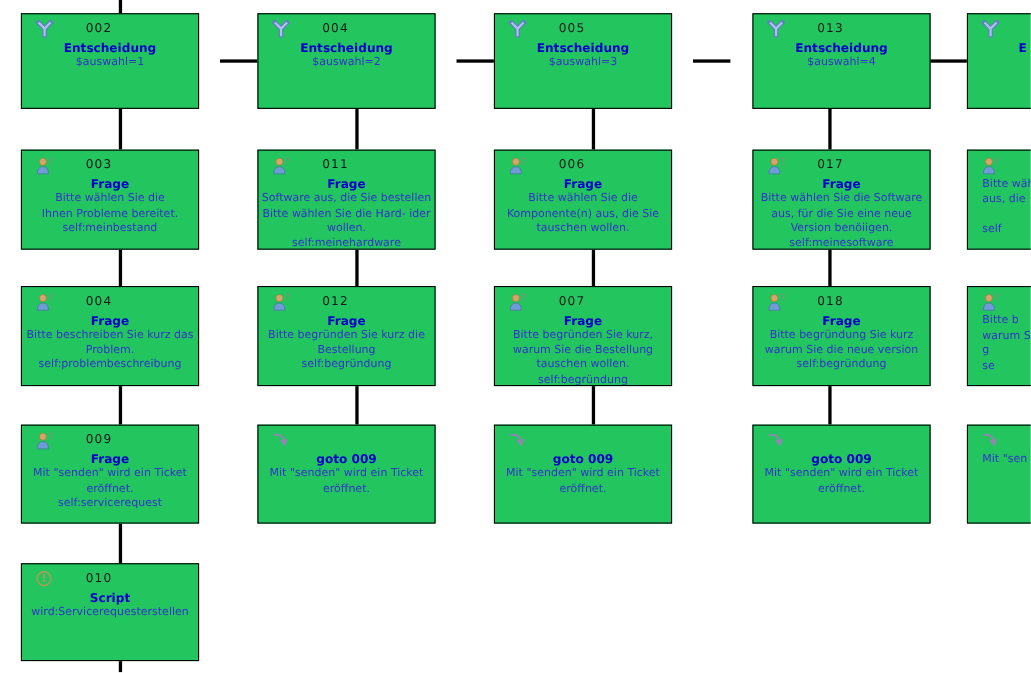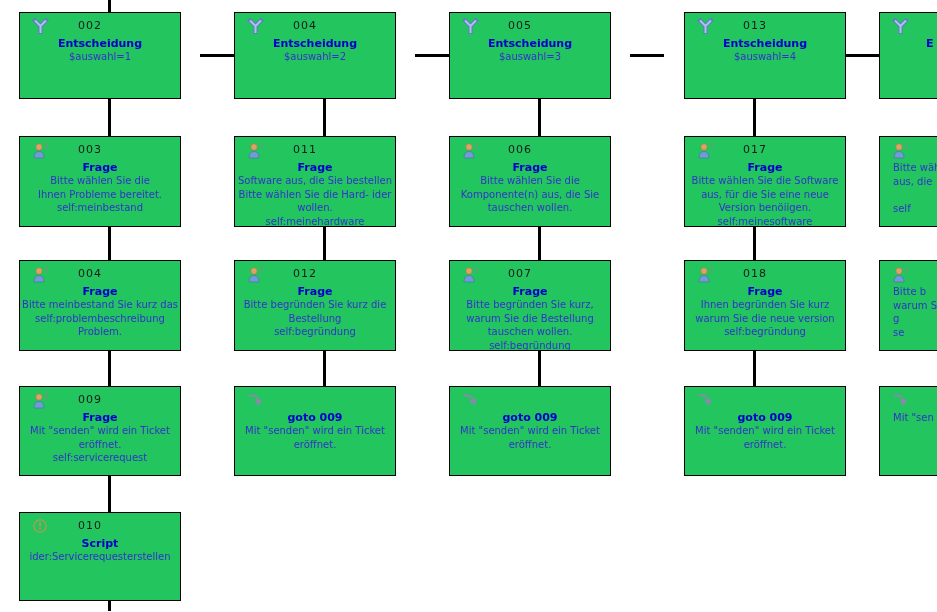--- a/index.html
+++ b/index.html
@@ -92,23 +92,23 @@
 <div class="node c1 r3">
   <div class="nhead">
     <span class="icon"><svg width="19" height="17" viewBox="0 0 19 17">
           <text x="12" y="8" font-size="9" fill="#8a8a8a" font-family="DejaVu Sans">?</text>
           <circle cx="7" cy="5" r="3.2" fill="#d8a468" stroke="#a87840" stroke-width="0.6"></circle>
           <path d="M2 16 Q2 9.5 7 9.5 Q12 9.5 12 16 Z" fill="#6f9bd8" stroke="#4a6fa0" stroke-width="0.6"></path>
         </svg></span>
     <span class="nid">004</span>
   </div>
   <div class="ntitle">Frage</div>
-  <div class="nline">Bitte meinbestand Sie kurz das</div>
+  <div class="nline">Bitte beschreiben Sie kurz das</div>
+  <div class="nline">Problem.</div>
   <div class="nline">self:problembeschreibung</div>
-  <div class="nline">Problem.</div>
 </div>
 
 <div class="node c1 r4">
   <div class="nhead">
     <span class="icon"><svg width="19" height="17" viewBox="0 0 19 17">
           <text x="12" y="8" font-size="9" fill="#8a8a8a" font-family="DejaVu Sans">?</text>
           <circle cx="7" cy="5" r="3.2" fill="#d8a468" stroke="#a87840" stroke-width="0.6"></circle>
           <path d="M2 16 Q2 9.5 7 9.5 Q12 9.5 12 16 Z" fill="#6f9bd8" stroke="#4a6fa0" stroke-width="0.6"></path>
         </svg></span>
     <span class="nid">009</span>
@@ -121,21 +121,21 @@
 
 <div class="node c1 r5">
   <div class="nhead">
     <span class="icon"><svg width="16" height="16" viewBox="0 0 16 16">
           <circle cx="8" cy="8" r="6.2" fill="none" stroke="#b29a55" stroke-width="1.3"></circle>
           <text x="8" y="11.5" text-anchor="middle" font-size="10" font-weight="bold" fill="#b29a55" font-family="DejaVu Sans">!</text>
         </svg></span>
     <span class="nid">010</span>
   </div>
   <div class="ntitle">Script</div>
-  <div class="nline">ider:Servicerequesterstellen</div>
+  <div class="nline">wird:Servicerequesterstellen</div>
 </div>
 
 <div class="node c2 r1">
   <div class="nhead">
     <span class="icon"><svg width="17" height="16" viewBox="0 0 16 16">
           <path d="M8 15 L8 8 M8 8 L2.5 2.5 M8 8 L13.5 2.5" fill="none" stroke="#5f7fbe" stroke-width="4.2" stroke-linecap="square"></path>
           <path d="M8 15 L8 8 M8 8 L2.5 2.5 M8 8 L13.5 2.5" fill="none" stroke="#aac2ec" stroke-width="2"></path>
         </svg></span>
     <span class="nid">004</span>
   </div>
@@ -272,21 +272,21 @@
 <div class="node c4 r3">
   <div class="nhead">
     <span class="icon"><svg width="19" height="17" viewBox="0 0 19 17">
           <text x="12" y="8" font-size="9" fill="#8a8a8a" font-family="DejaVu Sans">?</text>
           <circle cx="7" cy="5" r="3.2" fill="#d8a468" stroke="#a87840" stroke-width="0.6"></circle>
           <path d="M2 16 Q2 9.5 7 9.5 Q12 9.5 12 16 Z" fill="#6f9bd8" stroke="#4a6fa0" stroke-width="0.6"></path>
         </svg></span>
     <span class="nid">018</span>
   </div>
   <div class="ntitle">Frage</div>
-  <div class="nline">Ihnen begründen Sie kurz</div>
+  <div class="nline">Bitte begründung Sie kurz</div>
   <div class="nline">warum Sie die neue version</div>
   <div class="nline">self:begründung</div>
 </div>
 
 <div class="node c4 r4">
   <div class="nhead">
     <span class="icon"><svg width="18" height="15" viewBox="0 0 18 15">
           <path d="M2 3.5 C8 2.5 11 5 11.5 10.5" fill="none" stroke="#9484b4" stroke-width="1.8"></path>
           <path d="M8.2 8 L11.8 12 L13.8 7" fill="none" stroke="#9484b4" stroke-width="1.8"></path>
         </svg></span>

